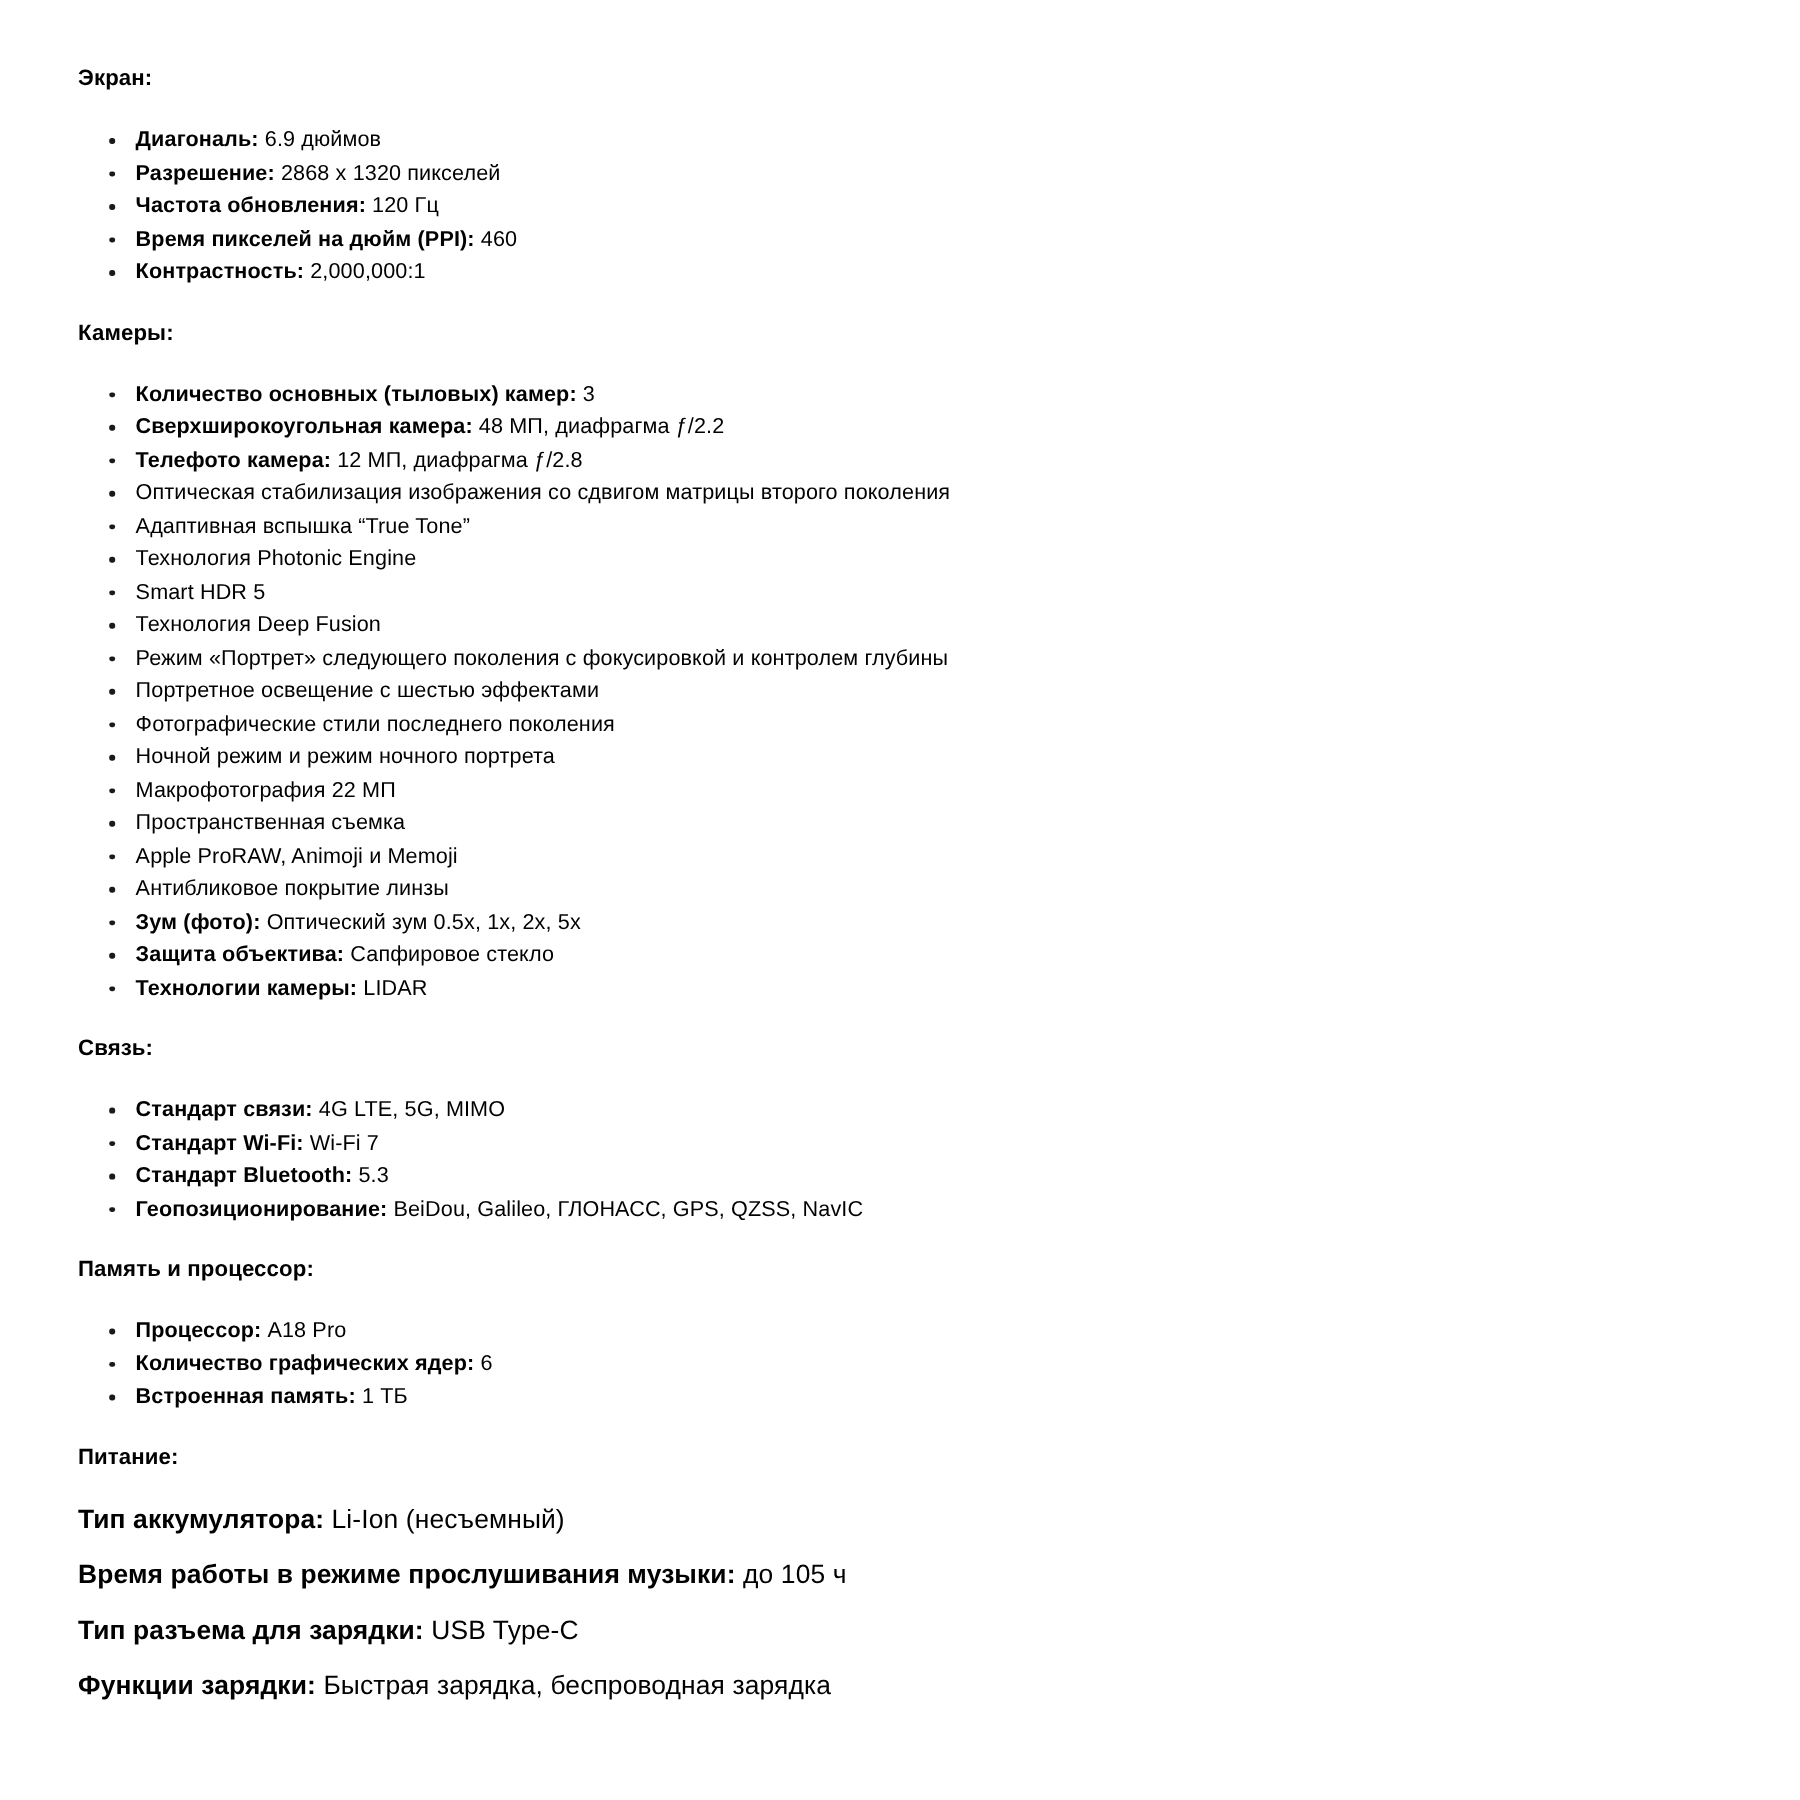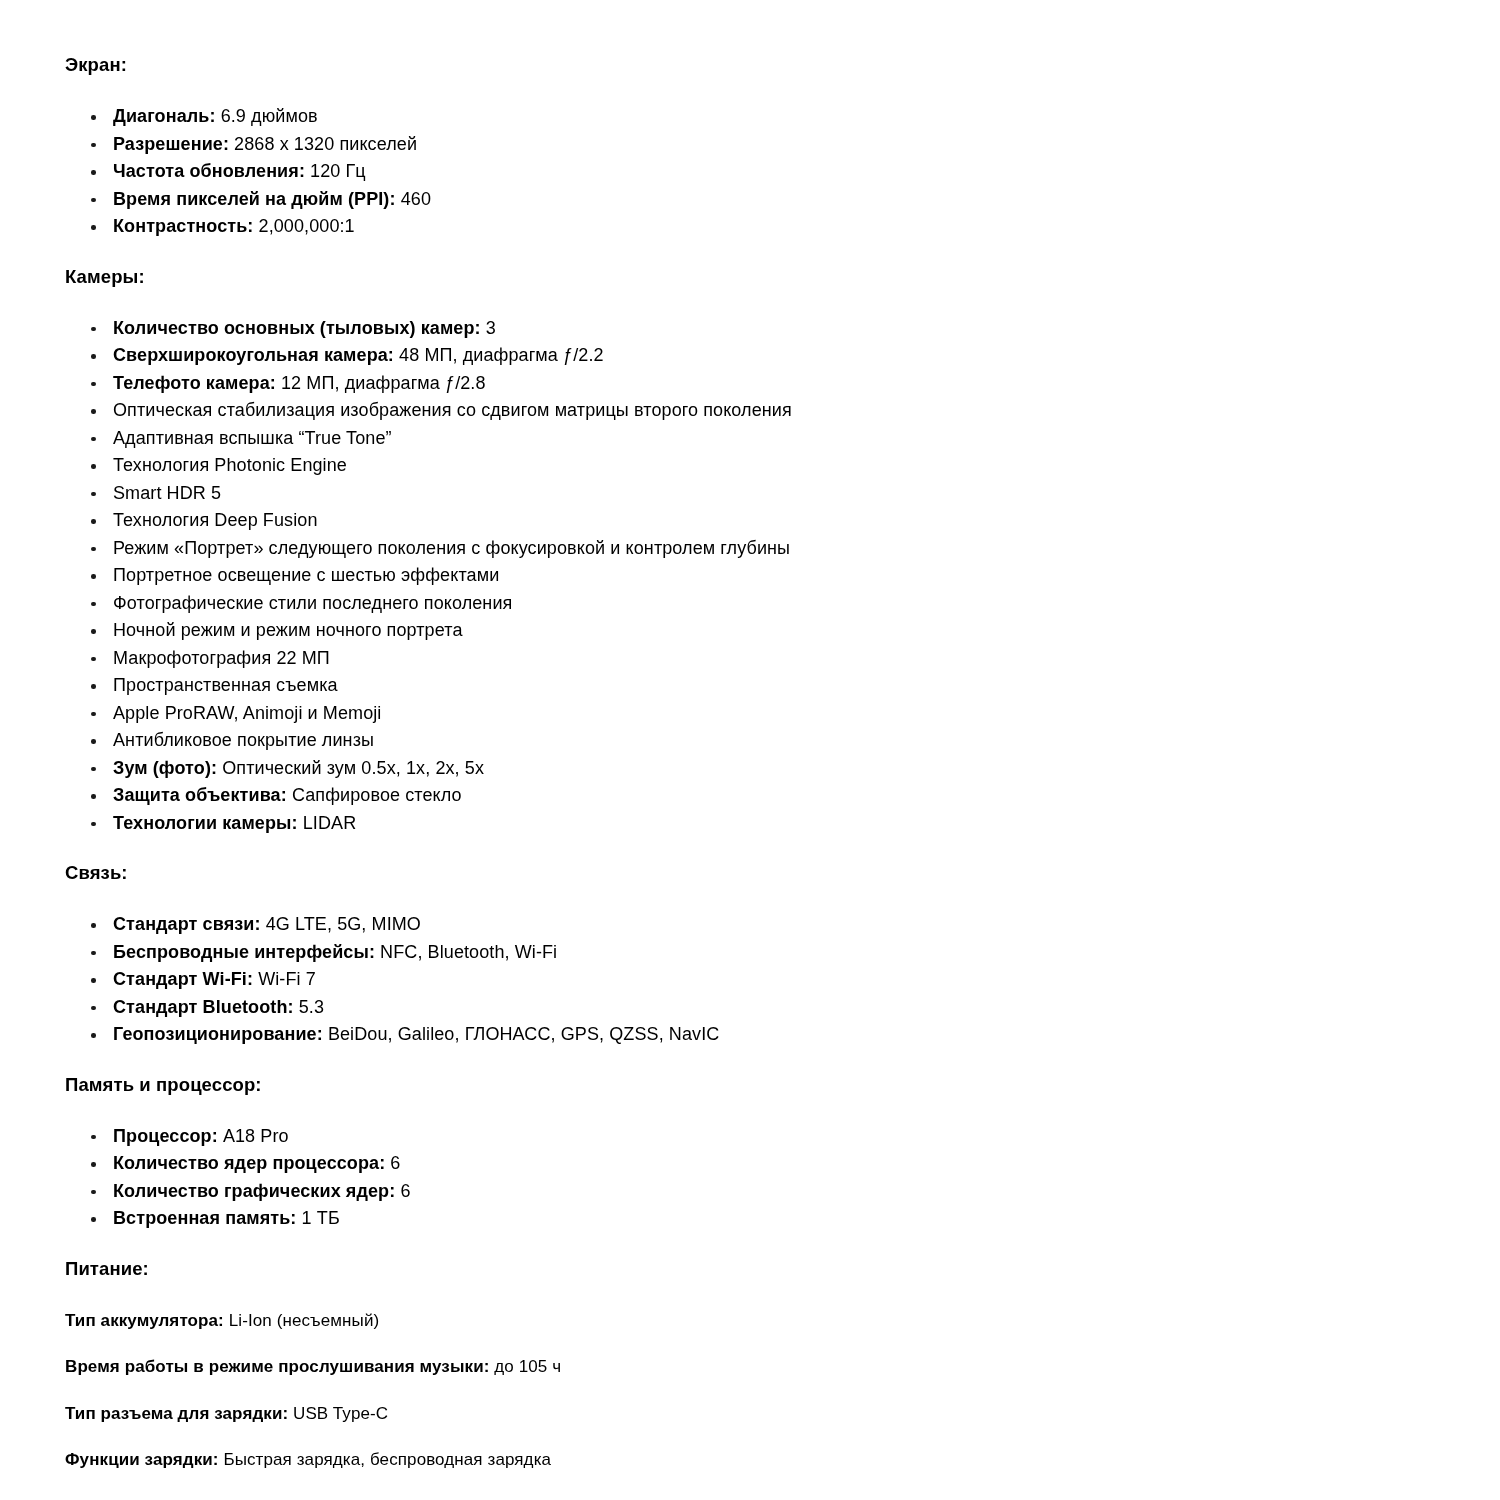--- a/index.html
+++ b/index.html
@@ -48,21 +48,21 @@
     width: 4.5px;
     height: 4.5px;
     border-radius: 50%;
     background: #1a1a1a;
   }
   .spec-label { font-weight: 700; }
   .spec-label:empty { display: none; }
   .spec-value { font-weight: 400; text-align: right; }
   .paras { margin: 0; }
   p.spec-para {
-    font-size: 17px;
+    font-size: 22px;
     line-height: 28px;
     margin: 0 0 18.5px 0;
     letter-spacing: 0.1px;
   }
 </style>
 </head>
 <body>
 
 <div id="doc">
     <section class="section">
@@ -96,31 +96,29 @@
         <li class="spec-item"><span class="spec-value">Антибликовое покрытие линзы</span></li>
         <li class="spec-item"><span class="spec-label">Зум (фото):</span><span class="spec-value"> Оптический зум 0.5x, 1x, 2x, 5x</span></li>
         <li class="spec-item"><span class="spec-label">Защита объектива:</span><span class="spec-value"> Сапфировое стекло</span></li>
         <li class="spec-item"><span class="spec-label">Технологии камеры:</span><span class="spec-value"> LIDAR</span></li>
       </ul>
     </section>
     <section class="section">
     <h2 class="heading">Связь:</h2>
   <ul class="spec-list">
         <li class="spec-item"><span class="spec-label">Стандарт связи:</span><span class="spec-value"> 4G LTE, 5G, MIMO</span></li>
-        <li class="spec-item"><span class="spec-label">Беспроводные интерфейсы:</span><span class="spec-value"> NFC, Bluetooth, Wi-Fi</span></li>
         <li class="spec-item"><span class="spec-label">Стандарт Wi-Fi:</span><span class="spec-value"> Wi-Fi 7</span></li>
         <li class="spec-item"><span class="spec-label">Стандарт Bluetooth:</span><span class="spec-value"> 5.3</span></li>
         <li class="spec-item"><span class="spec-label">Геопозиционирование:</span><span class="spec-value"> BeiDou, Galileo, ГЛОНАСС, GPS, QZSS, NavIC</span></li>
       </ul>
     </section>
     <section class="section">
     <h2 class="heading">Память и процессор:</h2>
   <ul class="spec-list">
         <li class="spec-item"><span class="spec-label">Процессор:</span><span class="spec-value"> A18 Pro</span></li>
-        <li class="spec-item"><span class="spec-label">Количество ядер процессора:</span><span class="spec-value"> 6</span></li>
         <li class="spec-item"><span class="spec-label">Количество графических ядер:</span><span class="spec-value"> 6</span></li>
         <li class="spec-item"><span class="spec-label">Встроенная память:</span><span class="spec-value"> 1 ТБ</span></li>
       </ul>
     </section>
     <section class="section">
     <h2 class="heading">Питание:</h2>
   <div class="paras">
         <p class="spec-para"><span class="spec-label">Тип аккумулятора:</span><span class="spec-value"> Li-Ion (несъемный)</span></p>
         <p class="spec-para"><span class="spec-label">Время работы в режиме прослушивания музыки:</span><span class="spec-value"> до 105 ч</span></p>
         <p class="spec-para"><span class="spec-label">Тип разъема для зарядки:</span><span class="spec-value"> USB Type-C</span></p>

